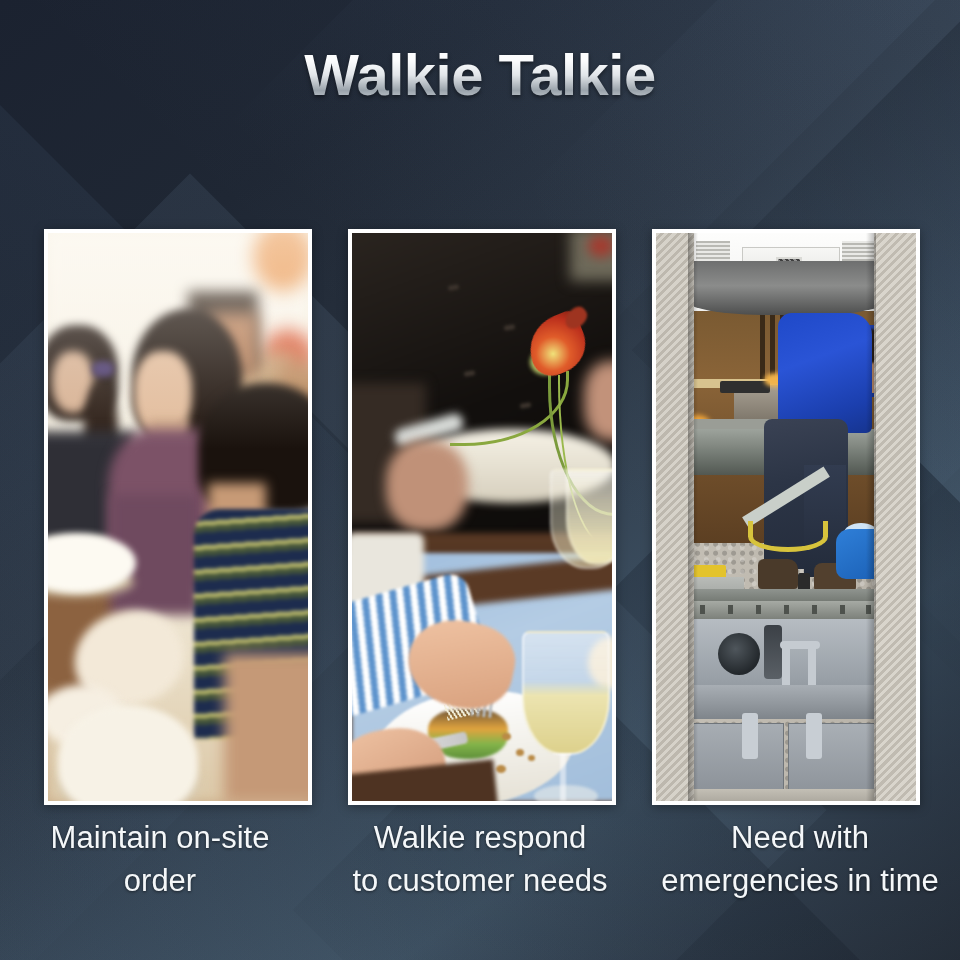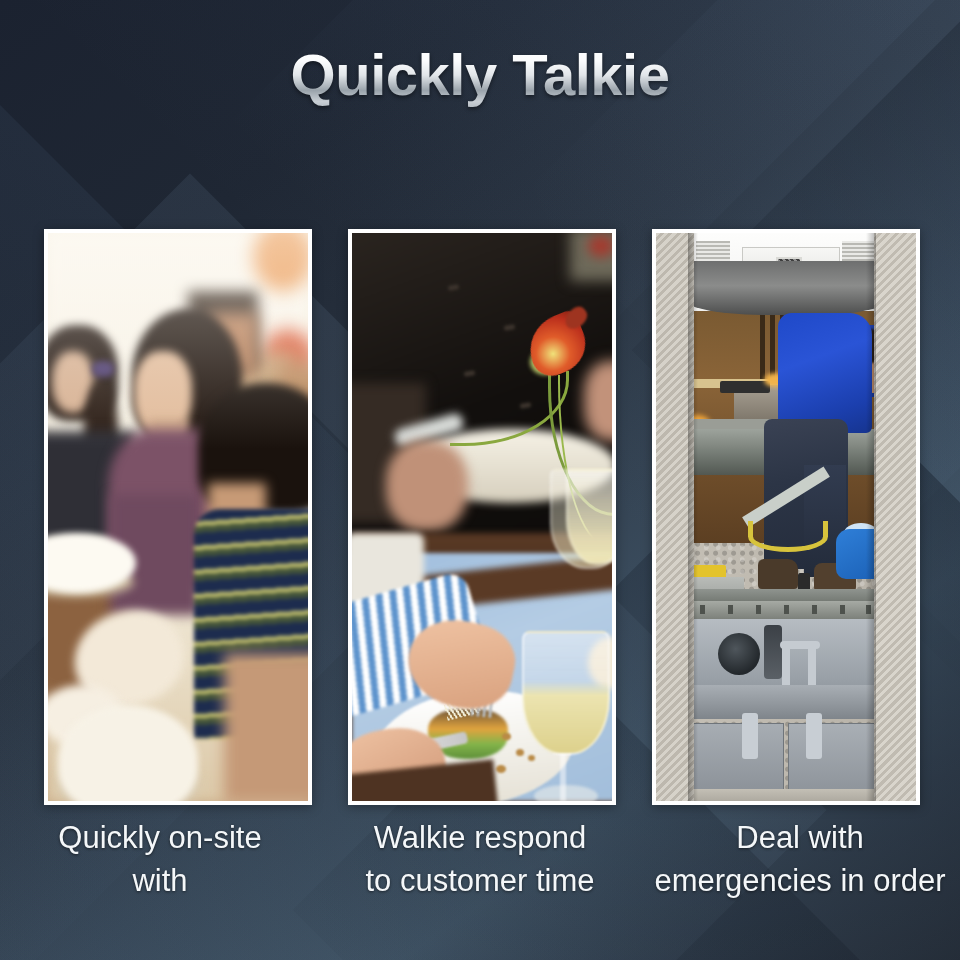--- a/index.html
+++ b/index.html
@@ -339,21 +339,21 @@
   <div class="bg-facet f1"></div>
   <div class="bg-facet f2"></div>
   <div class="bg-facet f3"></div>
   <div class="bg-facet f8"></div>
   <div class="bg-facet f7"></div>
   <div class="bg-facet f4"></div>
   <div class="bg-facet f5"></div>
   <div class="bg-facet f6"></div>
 
   <div class="title-block">
-    <span class="title-line">Quickly Talkie</span>
+    <span class="title-line">Walkie Talkie</span>
   </div>
 
   <div class="panels">
 
     <div class="panel">
       <div class="photo p1">
         <div class="ly wall"></div>
         <div class="ly woodtbl"></div>
         <div class="ly blob orange-a"></div>
         <div class="ly blob orange-b"></div>
@@ -498,26 +498,26 @@
         <div class="ly jambLsh"></div>
         <div class="ly jambR"></div>
         <div class="ly jambRsh"></div>
       </div>
     </div>
 
   </div>
 
   <div class="captions">
     <div class="cap">
-      <span class="l">Quickly on-site</span>
-      <span class="l">with</span>
+      <span class="l">Maintain on-site</span>
+      <span class="l">order</span>
     </div>
     <div class="cap">
       <span class="l">Walkie respond</span>
-      <span class="l">to customer time</span>
+      <span class="l">to customer needs</span>
     </div>
     <div class="cap">
-      <span class="l">Deal with</span>
-      <span class="l">emergencies in order</span>
+      <span class="l">Need with</span>
+      <span class="l">emergencies in time</span>
     </div>
   </div>
 
 </div>
 
 </body></html>

